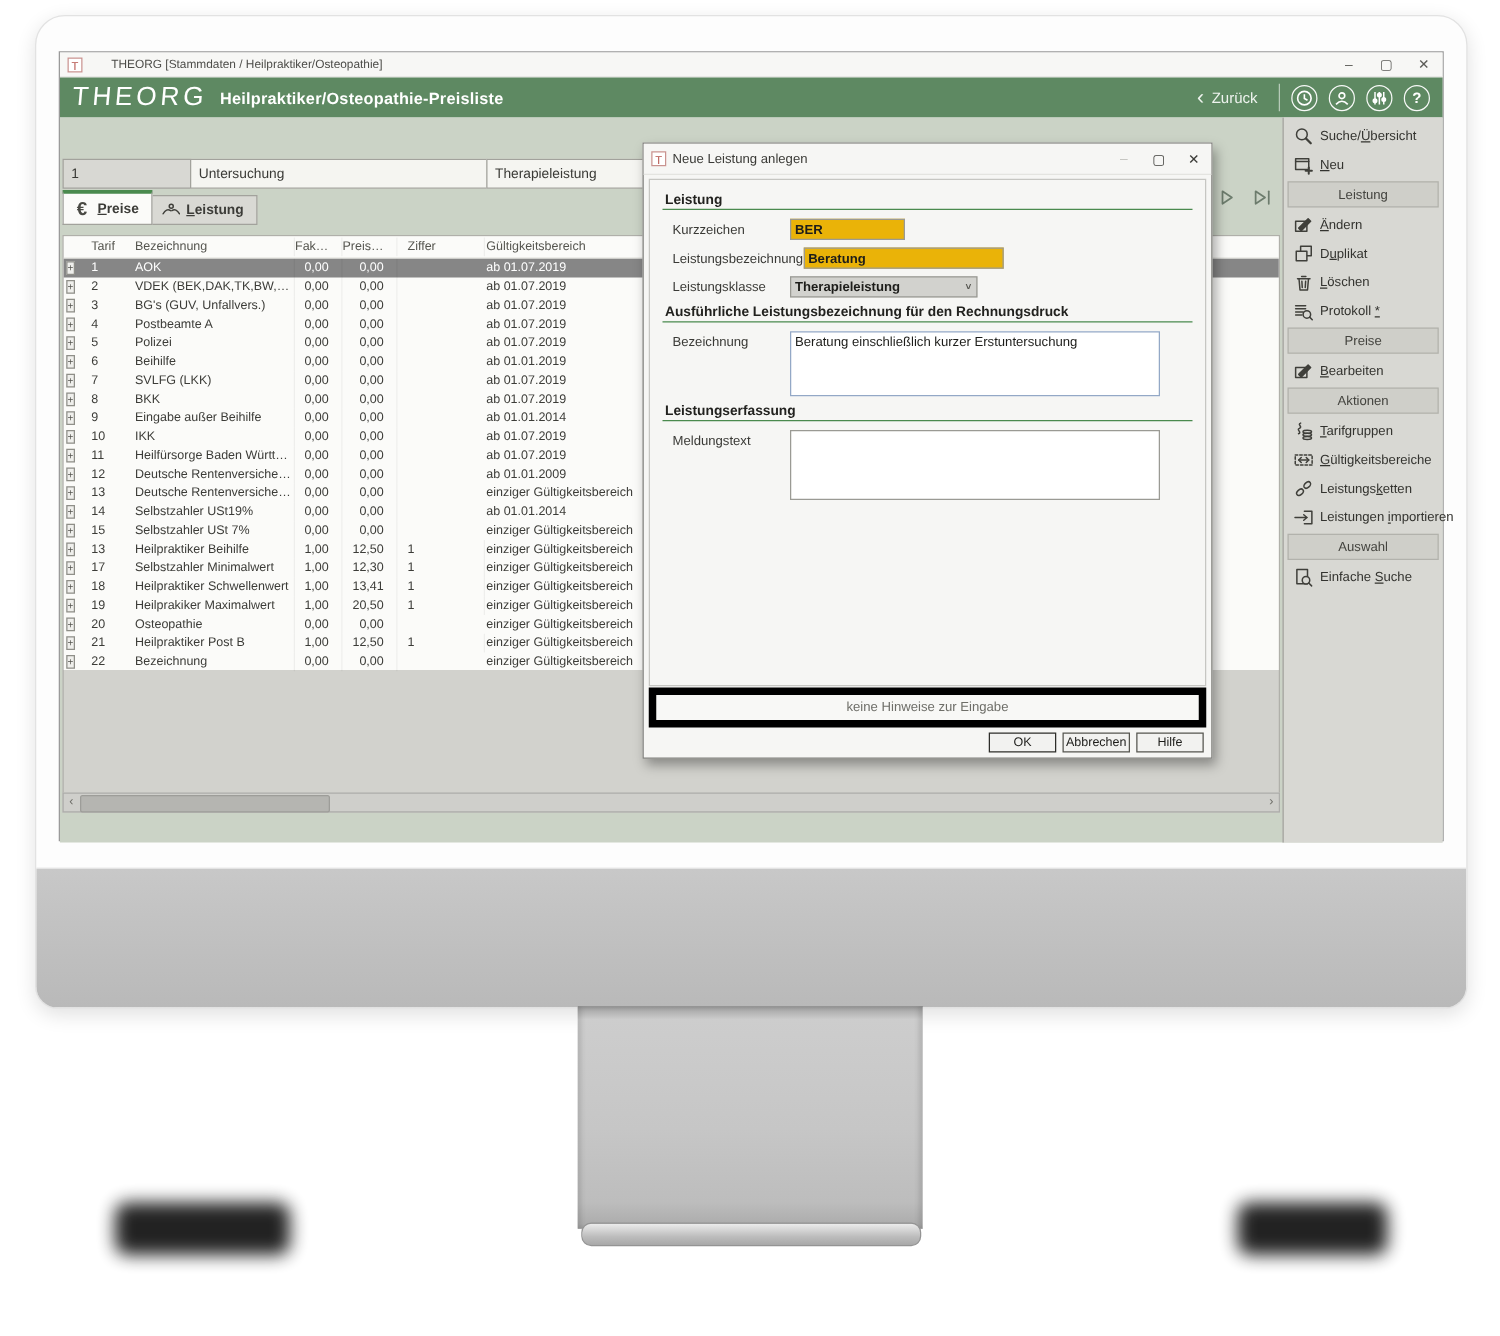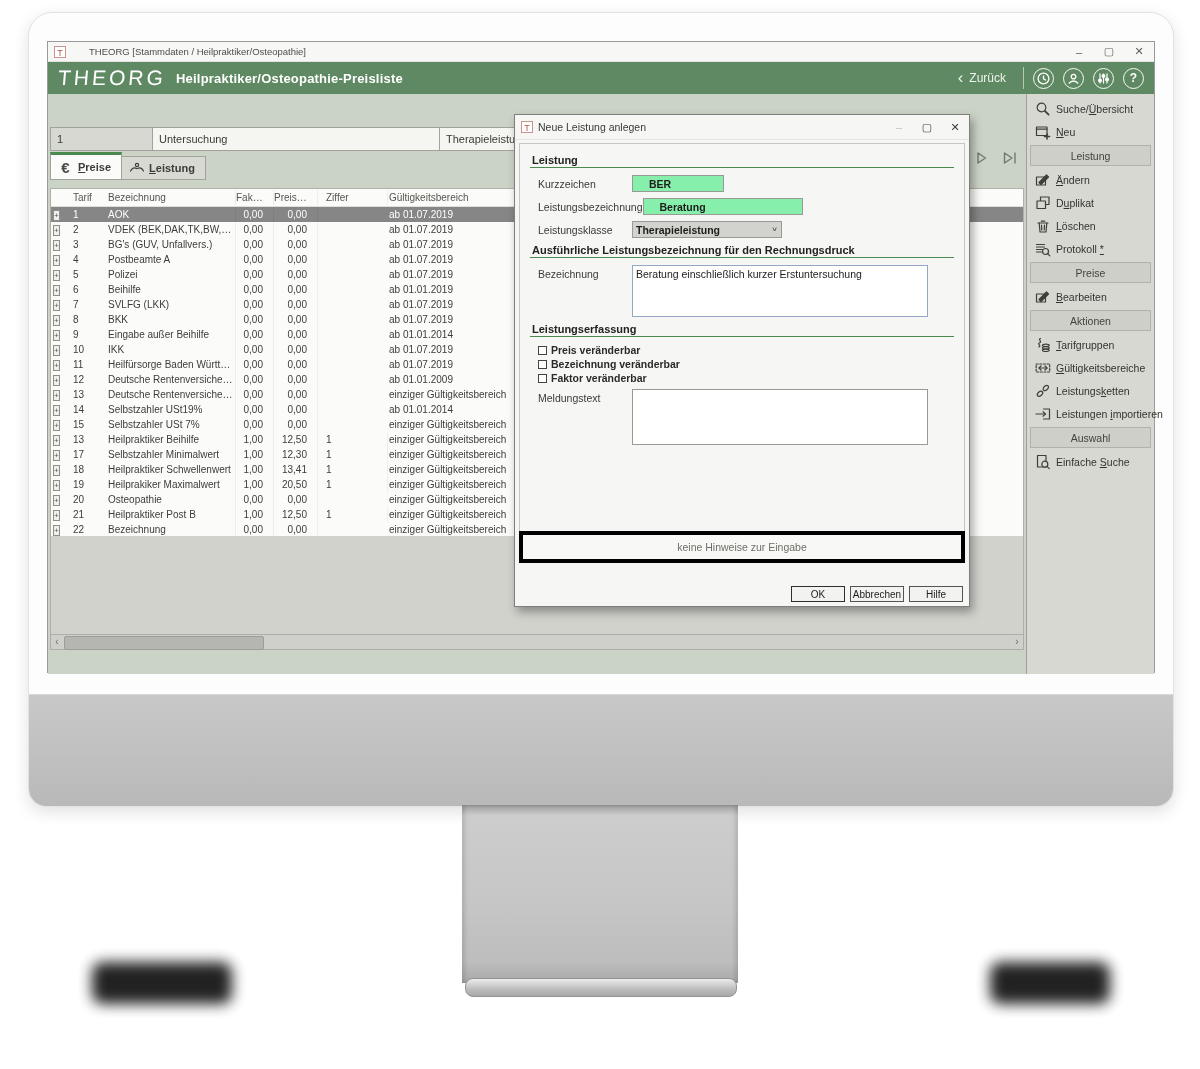--- a/index.html
+++ b/index.html
@@ -49,21 +49,21 @@
            font-size:11px;color:#5f5f58;margin-top:48px;}
   .tb-sep{width:1px;height:18px;background:#a7b0a3;margin:0 3px;}
   .caret{font-size:8px;color:#55554f;margin-left:2px;}
   .nav-arrows{display:flex;align-items:center;gap:13px;margin-left:4px;}
   .nav-arrows svg{display:block;}
   
   .record-row{position:absolute;left:2px;top:33px;height:24px;display:flex;font-size:11px;color:#3a3a36;}
   .rcell{border:1px solid #a2a29c;box-sizing:border-box;height:24px;line-height:22px;padding-left:6px;
          background:#f5f5f1;margin-right:-1px;}
   .rcell.num{width:103px;background:#d8d8d3;}
-  .rcell.name{width:288px;}
+  .rcell.name{width:238px;}
   .rcell.klass{width:158px;}
   
   .tabs{position:absolute;left:2px;top:58px;height:28px;display:flex;align-items:flex-end;}
   .tab{display:flex;align-items:center;gap:5px;font-size:11px;font-weight:bold;color:#3c3c38;
        border:1px solid #a2a29c;box-sizing:border-box;padding:0 10px 0 7px;background:#d9d9d4;height:24px;}
   .tab.active{background:#fbfbf9;height:28px;border-top:3px solid #4a8a4e;z-index:2;}
   .tab + .tab{margin-left:-1px;}
   .euro-g{font-size:15px;font-weight:bold;color:#4a4a44;}
   
   .table-panel{position:absolute;left:2px;top:94px;width:974px;bottom:24px;background:#d2d2cd;
@@ -106,34 +106,34 @@
   .dlg-title{font-size:10.5px;color:#3a3a36;}
   .dlg-ctrls{margin-left:auto;display:flex;align-items:center;}
   .dc{width:28px;text-align:center;font-size:11px;color:#3c3c38;}
   .dc.dis{color:#c2c2be;}
   .dlg-panel{position:absolute;left:4px;right:4px;top:28px;height:406px;border:1px solid #c6c6c2;
           box-sizing:border-box;padding:6px 10px 0 10px;}
   .sect-head{font-size:11px;font-weight:bold;color:#22221f;margin:4px 0 1px 2px;}
   .sect-rule{height:0;border-top:1.5px solid #4a8a4e;margin:1px 0 7px 0;}
   .frow{display:flex;align-items:flex-start;margin:0 0 6px 8px;}
   .flabel{flex:0 0 94px;font-size:10.5px;color:#3a3a36;padding-top:3px;}
-  .tinput{height:17px;border:1px solid #9a9a94;background:#86efac;font-size:10.5px;font-weight:bold;
-          color:#1d1d1a;padding:0 16px;box-sizing:border-box;font-family:"Liberation Sans",sans-serif;}
+  .tinput{height:17px;border:1px solid #9a9a94;background:#eab308;font-size:10.5px;font-weight:bold;
+          color:#1d1d1a;padding:0 3px;box-sizing:border-box;font-family:"Liberation Sans",sans-serif;}
   .in-kurz{width:92px;}
   .in-bez{width:160px;}
   .dd{width:150px;height:17px;border:1px solid #9a9a94;background:#d2d2ce;display:flex;align-items:center;
       font-size:10.5px;font-weight:bold;color:#1d1d1a;padding-left:3px;box-sizing:border-box;}
   .dd .caret{margin-left:auto;margin-right:4px;color:#55554f;}
   .tarea{border:1px solid #93a8c6;background:#fff;font-size:10.5px;color:#1d1d1a;resize:none;
          width:296px;height:52px;box-sizing:border-box;padding:2px 3px;font-family:"Liberation Sans",sans-serif;}
   .tarea.gray{border:1px solid #9a9a94;height:56px;}
   .chk-row{display:flex;align-items:center;gap:4px;margin:0 0 2px 8px;}
   .chk{width:9px;height:9px;border:1px solid #44443f;background:#fff;box-sizing:border-box;}
   .chk-label{font-size:10.5px;font-weight:bold;color:#2a2a26;}
-  .dlg-hint{position:absolute;left:4px;right:4px;top:416px;height:32px;border:4px solid #000000;
+  .dlg-hint{position:absolute;left:4px;right:4px;top:435px;height:32px;border:6px solid #000000;
           box-sizing:border-box;display:flex;align-items:center;justify-content:center;
           font-size:10.5px;color:#6e6e68;background:#f8f8f6;}
   .dlg-btns{position:absolute;right:6px;bottom:4px;display:flex;gap:5px;}
   .dbtn{width:54px;height:16px;border:1px solid #55554f;background:#f2f2f0;font-size:10px;color:#1d1d1a;
         display:flex;align-items:center;justify-content:center;box-sizing:border-box;}
   .dbtn.primary{font-weight:normal;border-color:#2e2e2a;}
   svg.lic{stroke:#3f3f3a;fill:none;stroke-width:1.2;stroke-linecap:round;stroke-linejoin:round;}
 </style>
 </head>
 <body>
@@ -653,34 +653,20 @@
 
         <div class="sect-head">Ausführliche Leistungsbezeichnung für den Rechnungsdruck</div>
         <div class="sect-rule"></div>
         <div class="frow">
           <span class="flabel">Bezeichnung</span>
           <textarea class="tarea" style="">Beratung einschließlich kurzer Erstuntersuchung</textarea>
         </div>
 
         <div class="sect-head">Leistungserfassung</div>
         <div class="sect-rule"></div>
-        <div id="chk-list" style="margin-bottom:5px;">
-            <div class="chk-row">
-    <span class="chk"></span>
-    <span class="chk-label">Preis veränderbar</span>
-  </div>
-            <div class="chk-row">
-    <span class="chk"></span>
-    <span class="chk-label">Bezeichnung veränderbar</span>
-  </div>
-            <div class="chk-row">
-    <span class="chk"></span>
-    <span class="chk-label">Faktor veränderbar</span>
-  </div>
-          </div>
 
         <div class="frow">
           <span class="flabel">Meldungstext</span>
           <textarea class="tarea gray" style=""></textarea>
         </div>
       </div>
 
       <div class="dlg-hint">keine Hinweise zur Eingabe</div>
       <div class="dlg-btns" id="dlg-btns">
           <span class="dbtn primary">OK</span>

